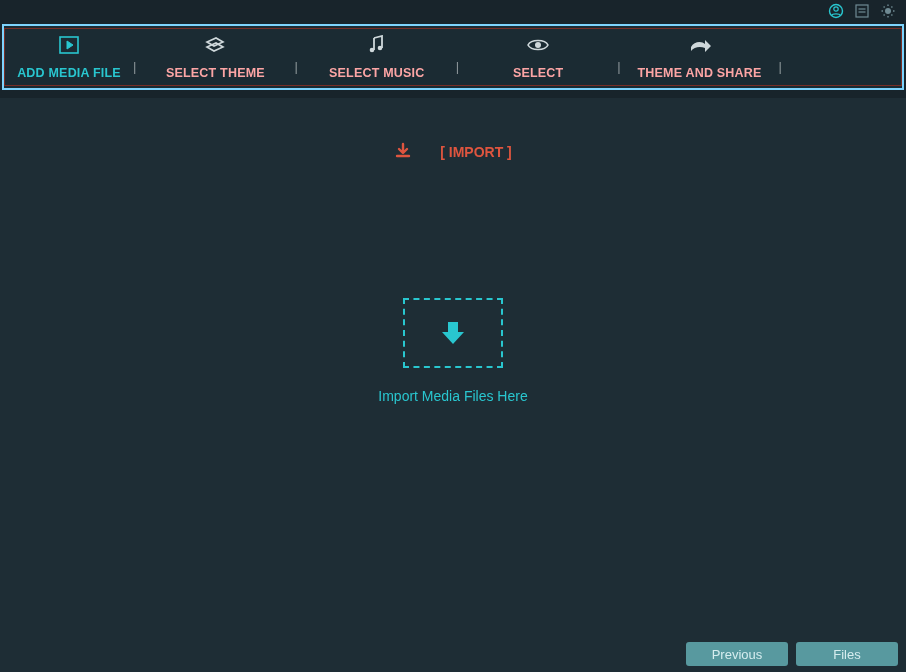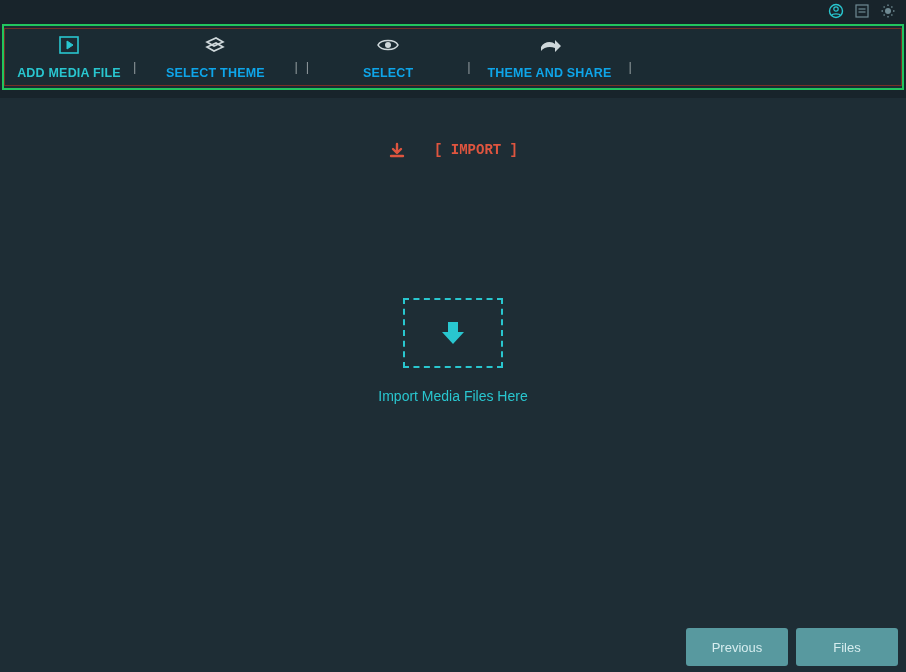--- a/index.html
+++ b/index.html
@@ -22,42 +22,42 @@
   .titlebar .tb-icon {
     width: 16px; height: 16px;
     display: flex; align-items: center; justify-content: center;
   }
   .step-bar-wrap {
     background: #18242b;
     padding: 2px 0 0 0;
   }
   .step-bar {
     margin: 0 2px 0 2px;
-    border: 2px solid #22c55e;
+    border: 2px solid #7dd3fc;
     height: 66px;
     display: flex;
     align-items: stretch;
     padding: 2px 0;
     background: #1b2b33;
   }
   .step-bar-inner {
     border: 1px solid #782e26;
     width: 100%;
     height: 100%;
     display: flex;
     align-items: center;
     padding: 0 4px;
   }
   .step {
     display: flex;
     flex-direction: column;
     align-items: center;
     justify-content: center;
     width: 150px;
-    color: #0ea5e9;
+    color: #fca5a5;
     font-size: 12.5px;
     letter-spacing: 0.2px;
     font-weight: 600;
     cursor: pointer;
   }
   .step.active { color: #29c6cf; width: 120px; }
   .step.active .step-icon svg path, .step.active .step-icon svg rect, .step.active .step-icon svg polygon { stroke: #29c6cf; }
   .step-icon {
     height: 22px;
     display: flex; align-items: center; justify-content: center;
@@ -78,27 +78,26 @@
     position: relative;
     background: #1e2d35;
     height: 574px;
   }
   .import-link {
     position: absolute;
     top: 44px;
     left: 0; right: 0;
     display: flex;
     justify-content: center;
-    align-items: flex-start;
+    align-items: flex-end;
     gap: 28px;
     color: #df553f;
     font-weight: 600;
     font-size: 14px;
     cursor: pointer;
-    font-family: Liberation Mono, monospace;
   }
   .import-link .dl-icon { width: 18px; height: 18px; display:flex; align-items:center; justify-content:center;}
   .dropzone {
     position: absolute;
     left: 0; right: 0;
     top: 200px;
     display: flex;
     flex-direction: column;
     align-items: center;
     gap: 20px;
@@ -120,21 +119,21 @@
   }
   .nav-buttons {
     position: absolute;
     right: 8px;
     bottom: 6px;
     display: flex;
     gap: 8px;
   }
   .nav-btn {
     width: 102px;
-    height: 38px;
+    height: 24px;
     background: #58999f;
     color: #d6edef;
     font-size: 13px;
     display: flex;
     align-items: center;
     justify-content: center;
     border-radius: 3px;
     cursor: pointer;
     font-weight: 500;
   }
@@ -193,20 +192,31 @@
         <span class="step-icon">
           <svg width="22" height="18" viewBox="0 0 22 18">
               <path d="M3 6 L12 2 L19 6 L10 10 Z" fill="none" stroke="#cfd8db" stroke-width="1.6"></path>
               <path d="M3 11 L12 7 L19 11 L10 15 Z" fill="none" stroke="#cfd8db" stroke-width="1.6"></path>
             </svg>
         </span>
         <span class="lbl">SELECT THEME</span>
       </div>
       <span class="divider">|</span>
 
+      <div class="step">
+        <span class="step-icon">
+          <svg width="20" height="20" viewBox="0 0 20 20">
+              <path d="M7 3 L15 1 L15 13" fill="none" stroke="#cfd8db" stroke-width="1.8"></path>
+              <path d="M7 3 L7 15" fill="none" stroke="#cfd8db" stroke-width="1.8"></path>
+              <circle cx="5" cy="15" r="2.3" fill="#cfd8db"></circle>
+              <circle cx="13" cy="13" r="2.3" fill="#cfd8db"></circle>
+            </svg>
+        </span>
+        <span class="lbl">SELECT MUSIC</span>
+      </div>
       <span class="divider">|</span>
 
       <div class="step">
         <span class="step-icon">
           <svg width="24" height="16" viewBox="0 0 24 16">
               <path d="M2 8 C5 2 19 2 22 8 C19 14 5 14 2 8 Z" fill="none" stroke="#cfd8db" stroke-width="1.6"></path>
               <circle cx="12" cy="8" r="3" fill="#cfd8db"></circle>
             </svg>
         </span>
         <span class="lbl">SELECT</span>

